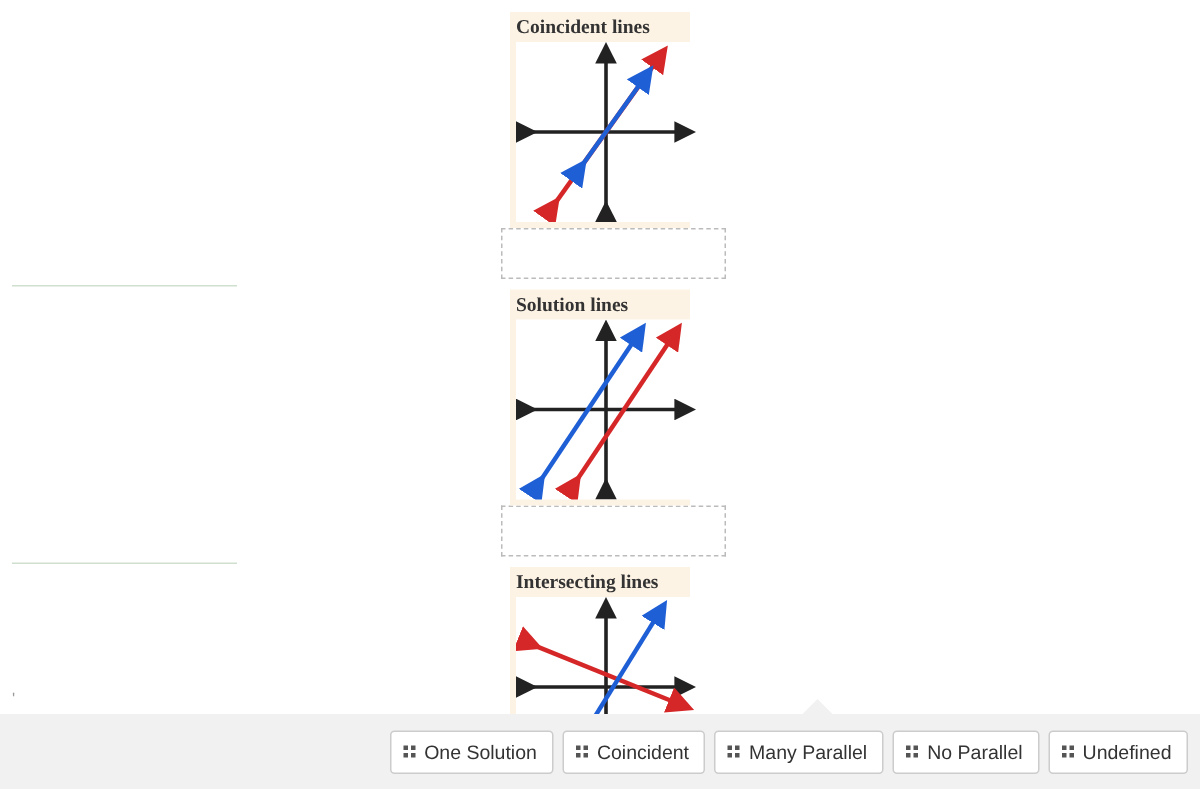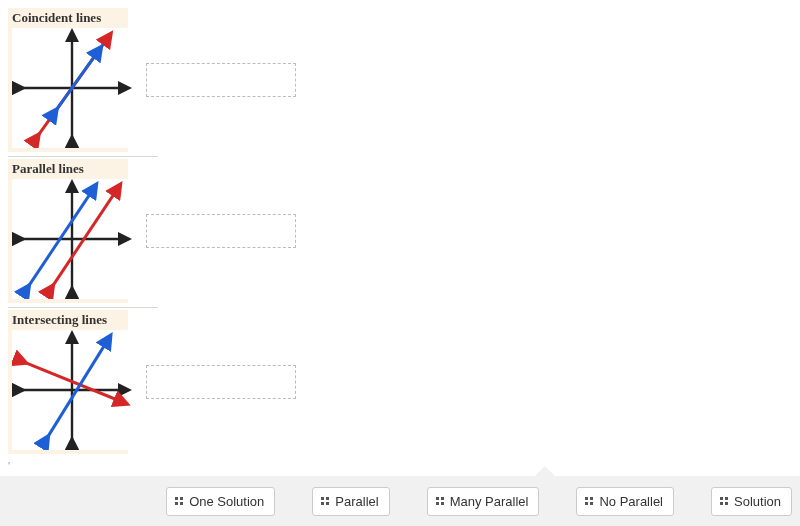--- a/index.html
+++ b/index.html
@@ -1,33 +1,33 @@
 <!DOCTYPE html>
 <html><head>
 <meta charset="utf-8">
 <style>
   * { box-sizing: border-box; margin: 0; padding: 0; }
   body { font-family: Georgia, 'Times New Roman', serif; background: #fff; width: 800px; height: 526px; position: relative; overflow: hidden; }
   
   .worksheet { padding: 8px 8px 0 8px; }
   
-  .row { display: flex; align-items: center; margin-bottom: 4px; }
+  .row { display: flex; align-items: center; margin-bottom: 4px; flex-direction: column; }
   
   .panel { width: 120px; background: #fdf3e4; position: relative; }
   .panel-title { font-family: 'Palatino Linotype', Georgia, serif; font-weight: bold; font-size: 13px; color: #333; padding: 2px 4px; }
   .graph { width: 120px; height: 120px; background: #fff; margin: 0 4px 4px 4px; position: relative; }
   .graph svg { width: 100%; height: 100%; display: block; }
   
   .dropzone { width: 150px; height: 34px; border: 1.5px dashed #bbb; background: #fff; margin-left: 18px; }
   
   hr.sep { border: none; border-top: 1px solid #cfe0cf; margin: 0 0 2px 0; width: 150px; }
   
   .footer { position: absolute; left: 0; right: 0; bottom: 0; height: 50px; background: #f1f1f1; display: flex; justify-content: flex-end; align-items: center; padding-right: 8px; gap: 6px; }
   
-  .chip { background: #fff; border: 1px solid #ccc; border-radius: 3px; padding: 6px 10px 6px 8px; font-family: Arial, sans-serif; font-size: 13px; color: #333; display: flex; align-items: center; gap: 6px; cursor: grab; margin-left: 31px; }
+  .chip { background: #fff; border: 1px solid #ccc; border-radius: 3px; padding: 6px 10px 6px 8px; font-family: Arial, sans-serif; font-size: 13px; color: #333; display: flex; align-items: center; gap: 6px; cursor: grab; }
   .chip .handle { display: grid; grid-template-columns: 3px 3px; grid-template-rows: 3px 3px; gap: 2px; }
   .chip .handle span { width: 3px; height: 3px; background: #555; }
   
   .caret { position: absolute; bottom: 50px; left: 535px; width: 0; height: 0; border-left: 10px solid transparent; border-right: 10px solid transparent; border-bottom: 10px solid #f1f1f1; }
   
   .quote { position: absolute; left: 8px; bottom: 54px; font-family: Arial, sans-serif; font-size: 11px; color: #999; }
 </style>
 </head>
 <body>
 
@@ -58,21 +58,21 @@
           <line x1="35" y1="71" x2="72" y2="19" stroke="#1f5fd6" stroke-width="2.5" marker-start="url(#arBl)" marker-end="url(#arBl)"></line>
         </svg>
       </div>
     </div>
     <div class="dropzone"></div>
   </div>
   <hr class="sep">
 
   <div class="row">
     <div class="panel">
-      <div class="panel-title">Parallel lines</div>
+      <div class="panel-title">Solution lines</div>
       <div class="graph">
         <svg viewBox="0 0 100 100">
           <line x1="6" y1="50" x2="94" y2="50" stroke="#222" stroke-width="2" marker-start="url(#arB)" marker-end="url(#arB)"></line>
           <line x1="50" y1="94" x2="50" y2="6" stroke="#222" stroke-width="2" marker-start="url(#arB)" marker-end="url(#arB)"></line>
           <line x1="12" y1="92" x2="68" y2="8" stroke="#1f5fd6" stroke-width="2.5" marker-start="url(#arBl)" marker-end="url(#arBl)"></line>
           <line x1="32" y1="92" x2="88" y2="8" stroke="#d62728" stroke-width="2.5" marker-start="url(#arR)" marker-end="url(#arR)"></line>
         </svg>
       </div>
     </div>
     <div class="dropzone"></div>
@@ -109,21 +109,21 @@
       </span>
     <span>One Solution</span>
   </div>
   <div class="chip">
     <span class="handle">
         <span></span>
         <span></span>
         <span></span>
         <span></span>
       </span>
-    <span>Parallel</span>
+    <span>Coincident</span>
   </div>
   <div class="chip">
     <span class="handle">
         <span></span>
         <span></span>
         <span></span>
         <span></span>
       </span>
     <span>Many Parallel</span>
   </div>
@@ -136,15 +136,15 @@
       </span>
     <span>No Parallel</span>
   </div>
   <div class="chip">
     <span class="handle">
         <span></span>
         <span></span>
         <span></span>
         <span></span>
       </span>
-    <span>Solution</span>
+    <span>Undefined</span>
   </div>
 </div>
 
 </body></html>

